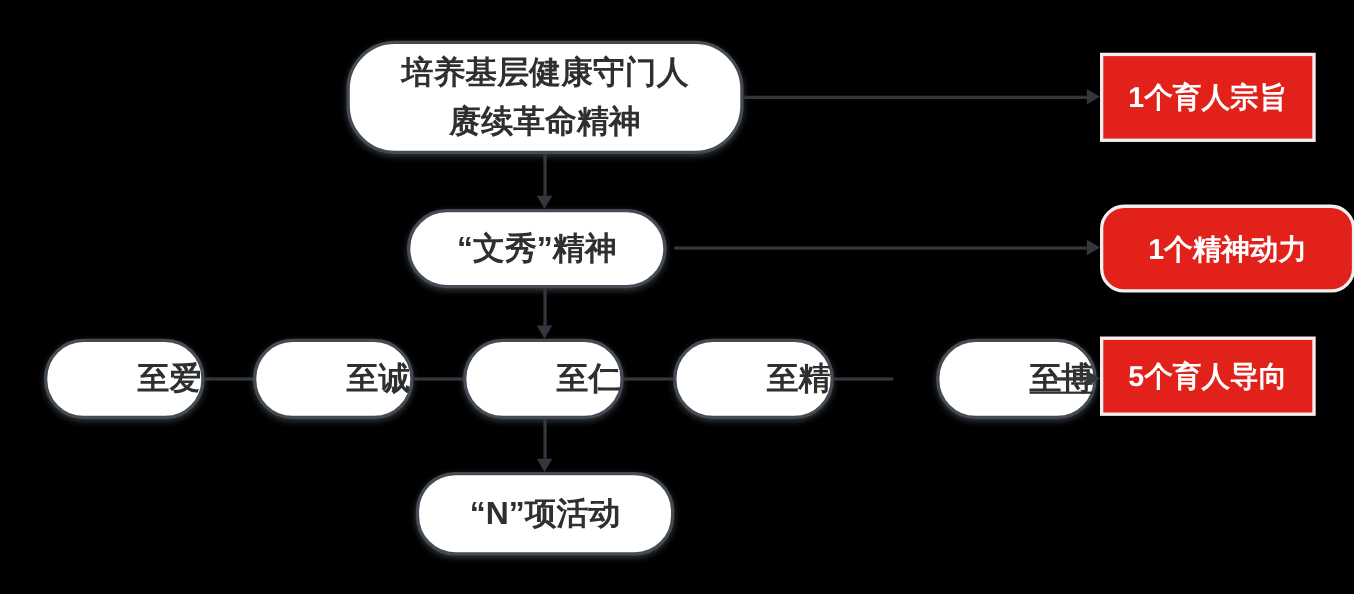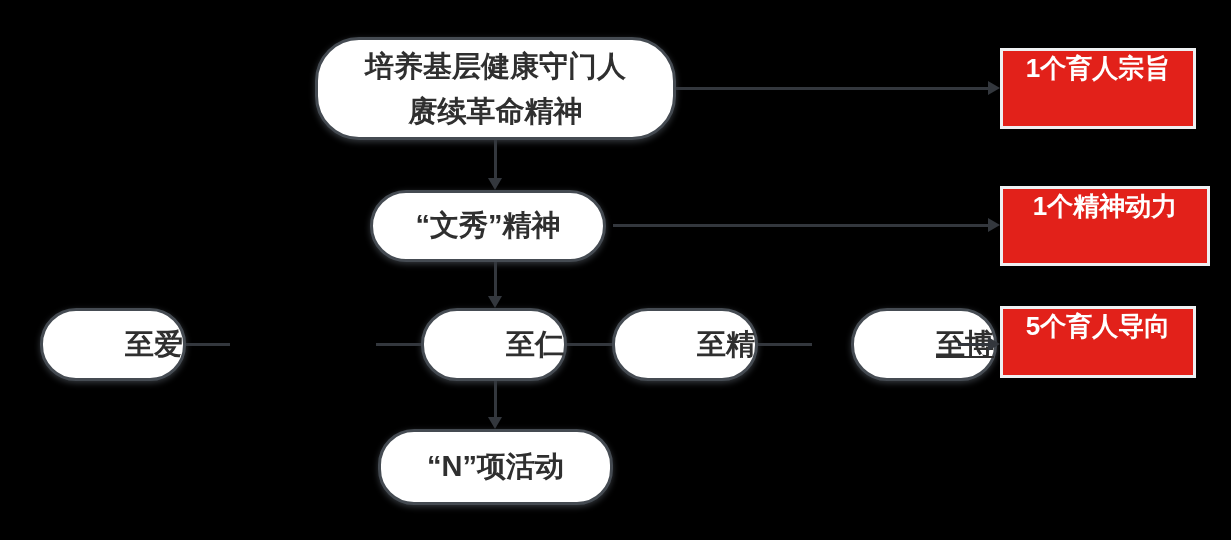--- a/index.html
+++ b/index.html
@@ -10,55 +10,58 @@
   .node{
     position:absolute;background:#ffffff;border:3px solid #454b52;box-sizing:border-box;
     display:flex;align-items:center;justify-content:center;
     color:#2f2f2f;font-weight:700;text-align:center;
     box-shadow:0 2px 6px rgba(150,160,175,0.35);
   }
   .node.root{border-radius:44px;font-size:29px;line-height:1.55;flex-direction:column;}
   .node.pill{border-radius:36px;font-size:29px;}
   .red{
     position:absolute;background:#e2211a;border:3px solid #eef0f2;box-sizing:border-box;
-    display:flex;justify-content:center;
+    display:flex;align-items:center;justify-content:center;
     color:#ffffff;font-weight:700;font-size:26px;
   }
   .hline,.vline{position:absolute;background:#33373d;}
   .hline{height:3px;}
   .vline{width:3px;}
   .ar-r{position:absolute;width:0;height:0;border-top:7px solid transparent;border-bottom:7px solid transparent;border-left:12px solid #33373d;}
   .ar-d{position:absolute;width:0;height:0;border-left:7px solid transparent;border-right:7px solid transparent;border-top:12px solid #33373d;}
 
   
   .root{left:315px;top:37px;width:361px;height:103px;}
   .spirit{left:370px;top:190px;width:236px;height:72px;}
   .val{top:308px;width:146px;height:73px;justify-content:flex-end;}
   .val-0{left:40px;}  .val-1{left:230px;} .val-2{left:421px;} .val-3{left:612px;} .val-4{left:851px;text-decoration:underline;}
   .nbox{left:378px;top:429px;width:235px;height:76px;border-radius:38px;text-align:right;}
   .red-0{left:1000px;top:48px;width:196px;height:81px;}
-  .red-1{left:1000px;top:186px;width:210px;height:80px;}
+  .red-1{left:1000px;top:186px;width:232px;height:80px;border-radius:22px;}
   .red-2{left:1000px;top:306px;width:196px;height:72px;}
 </style>
 </head>
 <body>
 
 <div class="stage">
 
   <div class="node root">
     <span>培养基层健康守门人</span>
     <span>赓续革命精神</span>
   </div>
 
   <div class="node pill spirit">
     <span>“文秀”精神</span>
   </div>
 
   <div class="node pill val val-0">
     <span>至爱</span>
+  </div>
+  <div class="node pill val val-1">
+    <span>至诚</span>
   </div>
   <div class="node pill val val-3">
     <span>至精</span>
   </div>
   <div class="node pill val val-2">
     <span>至仁</span>
   </div>
   <div class="node pill val val-4">
     <span>至博</span>
   </div>

